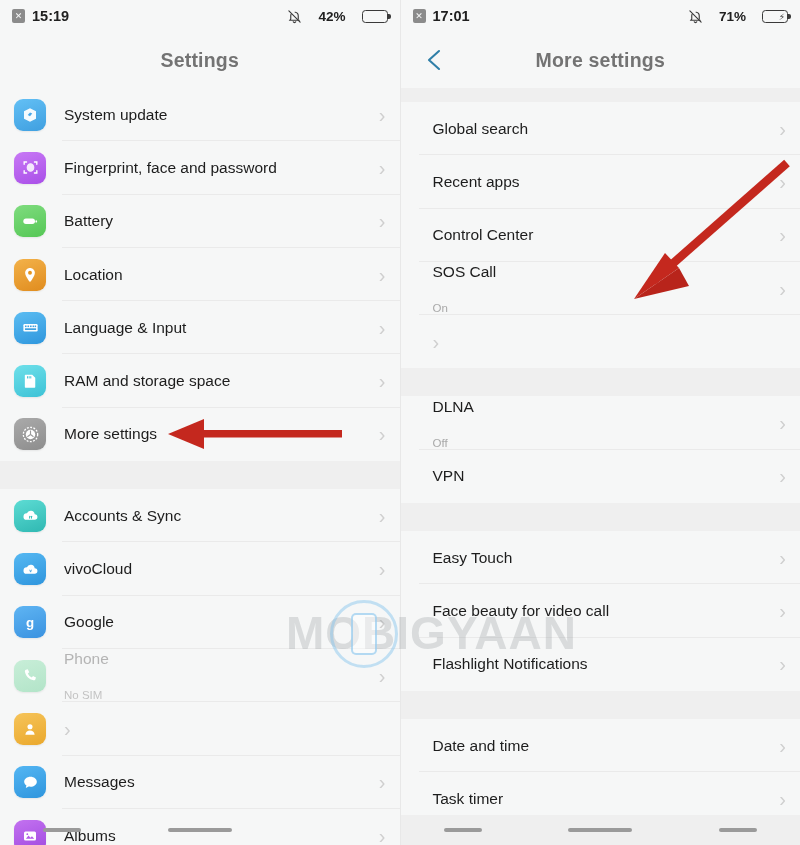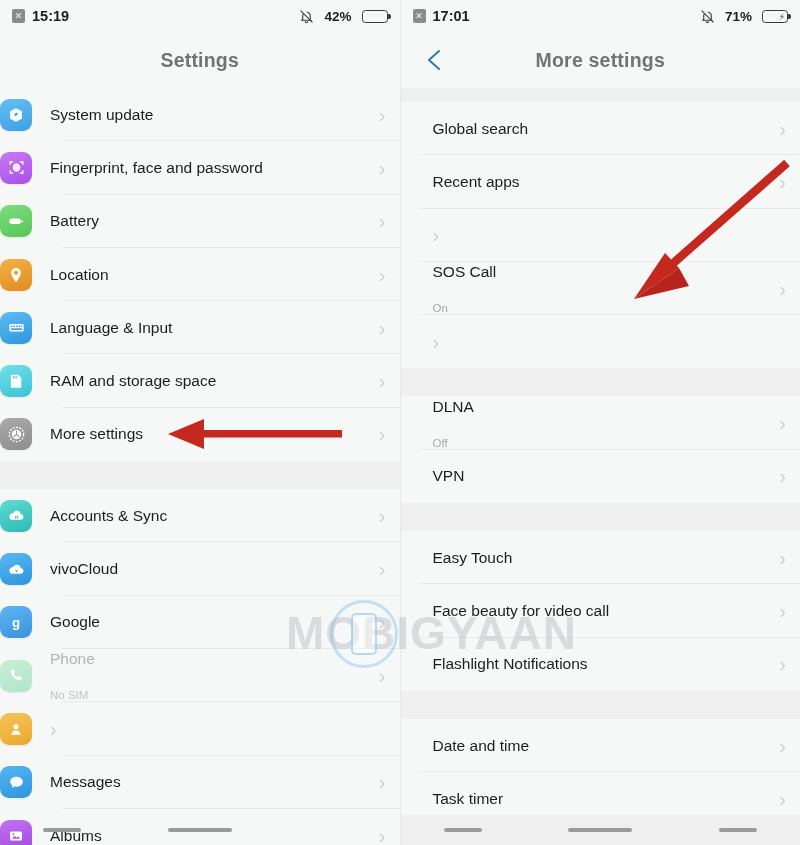--- a/index.html
+++ b/index.html
@@ -14,21 +14,21 @@
   .panel.left{border-right:1px solid #e8e8e8;}
 
   
   .statusbar{
     height:32px;display:flex;align-items:center;
     padding:0 12px 0 12px;box-sizing:border-box;
     font-size:14.5px;font-weight:bold;color:#202020;
     background:#f6f7f7;
   }
   .sb-left{display:flex;align-items:center;gap:7px;}
-  .sb-right{display:flex;align-items:center;gap:10px;margin-left:auto;font-size:13.5px;}
+  .sb-right{display:flex;align-items:center;gap:16px;margin-left:auto;font-size:13.5px;}
   .sim-ico{
     width:13px;height:14px;border-radius:2px;background:#8b8b8b;
     display:flex;align-items:center;justify-content:center;
     color:#f6f7f7;font-size:9px;font-weight:bold;line-height:1;
   }
   .bell-ico{display:inline-block;width:15px;height:15px;}
   .battery{
     width:26px;height:13px;border:1.6px solid #3a3a3a;border-radius:3.5px;
     position:relative;box-sizing:border-box;padding:1.5px;
   }
@@ -53,21 +53,21 @@
   }
   .back-btn svg{display:block;}
 
   
   .list{background:#f6f7f7;}
   .gap{height:28px;background:#efefef;}
   .gap.top{height:14px;}
 
   .row{
     display:flex;align-items:center;position:relative;
-    height:53.3px;background:#f6f7f7;box-sizing:border-box;
+    height:53.3px;background:#f6f7f7;padding-left:14px;box-sizing:border-box;
   }
   .row .divider{
     position:absolute;left:62px;right:0;bottom:0;height:1px;background:#eaeaea;
   }
   .row .icon{
     width:32px;height:32px;border-radius:9px;flex:0 0 32px;
     display:flex;align-items:center;justify-content:center;
     margin-right:18px;box-shadow:0 1px 2px rgba(0,0,0,.07);
   }
   .row .icon svg{display:block;}
@@ -396,20 +396,21 @@
         <span class="label">Global search</span>
         <span class="chev">›</span>
         <span class="divider"></span>
       </div>
       <div class="row">
         <span class="label">Recent apps</span>
         <span class="chev">›</span>
         <span class="divider"></span>
       </div>
       <div class="row">
+        <span class="label">Control Center</span>
         <span class="chev">›</span>
         <span class="divider"></span>
       </div>
       <div class="row">
         <div class="rowtext">
           <span class="label">SOS Call</span>
           <span class="sub">On</span>
         </div>
         <span class="chev">›</span>
         <span class="divider"></span>

